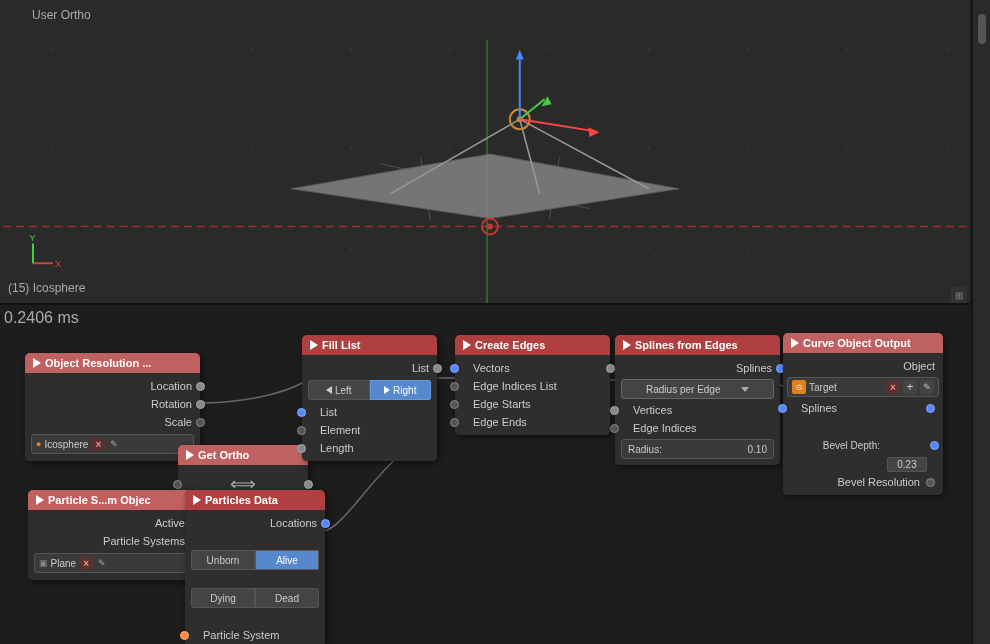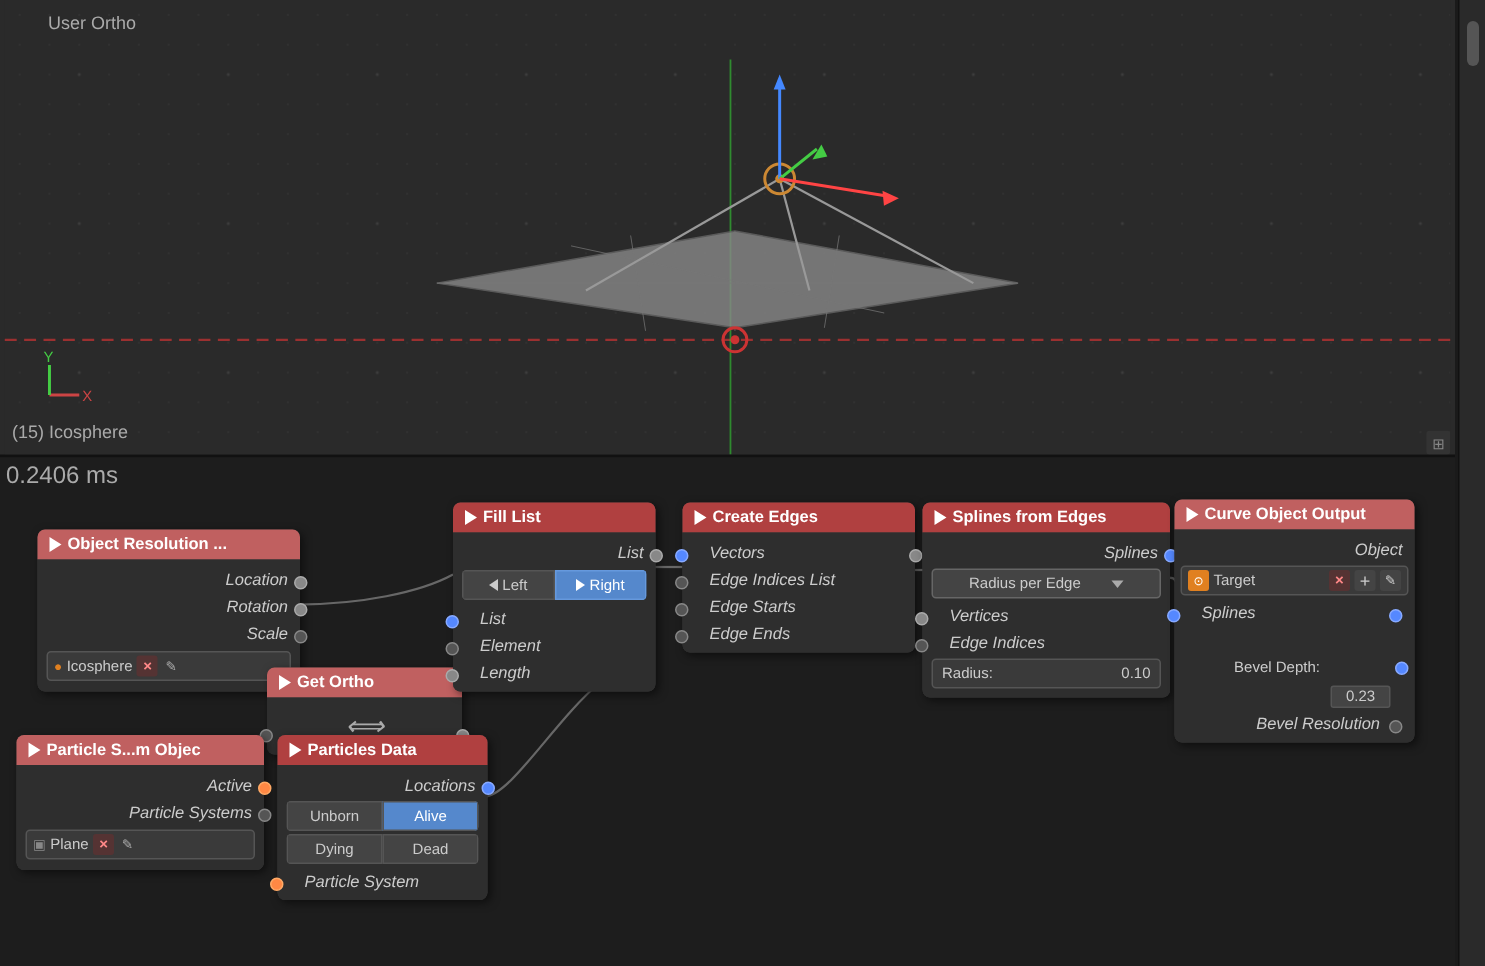--- a/index.html
+++ b/index.html
@@ -111,27 +111,26 @@
     }
 
     .node-body {
       padding: 4px 0;
       background: #2e2e2e;
       border-radius: 0 0 5px 5px;
     }
 
     .node-row {
       display: flex;
-      align-items: flex-end;
+      align-items: center;
       padding: 2px 8px;
       font-size: 11px;
       color: #ccc;
       position: relative;
       min-height: 18px;
-      font-style: italic;
     }
 
     .node-row.right-align {
       justify-content: flex-end;
     }
 
     .socket {
       width: 9px;
       height: 9px;
       border-radius: 50%;
@@ -197,21 +196,21 @@
     
     #node-curve-output {
       top: 28px;
       left: 783px;
       width: 160px;
     }
 
     
     #node-particle-sys {
       top: 185px;
-      left: 11px;
+      left: 28px;
       width: 165px;
     }
 
     
     #node-particles-data {
       top: 185px;
       left: 185px;
       width: 140px;
     }
 
@@ -354,21 +353,21 @@
       background: #444;
       border-radius: 2px;
       display: flex; align-items: center; justify-content: center;
       color: #ccc; font-size: 9px;
       cursor: pointer;
     }
 
     
     .particle-toggle-group {
       display: flex;
-      margin: 2px 6px;
+      margin: 18px 6px;
       border-radius: 3px;
       overflow: hidden;
     }
 
     .ptgl-btn {
       flex: 1;
       height: 20px;
       display: flex;
       align-items: center;
       justify-content: center;

